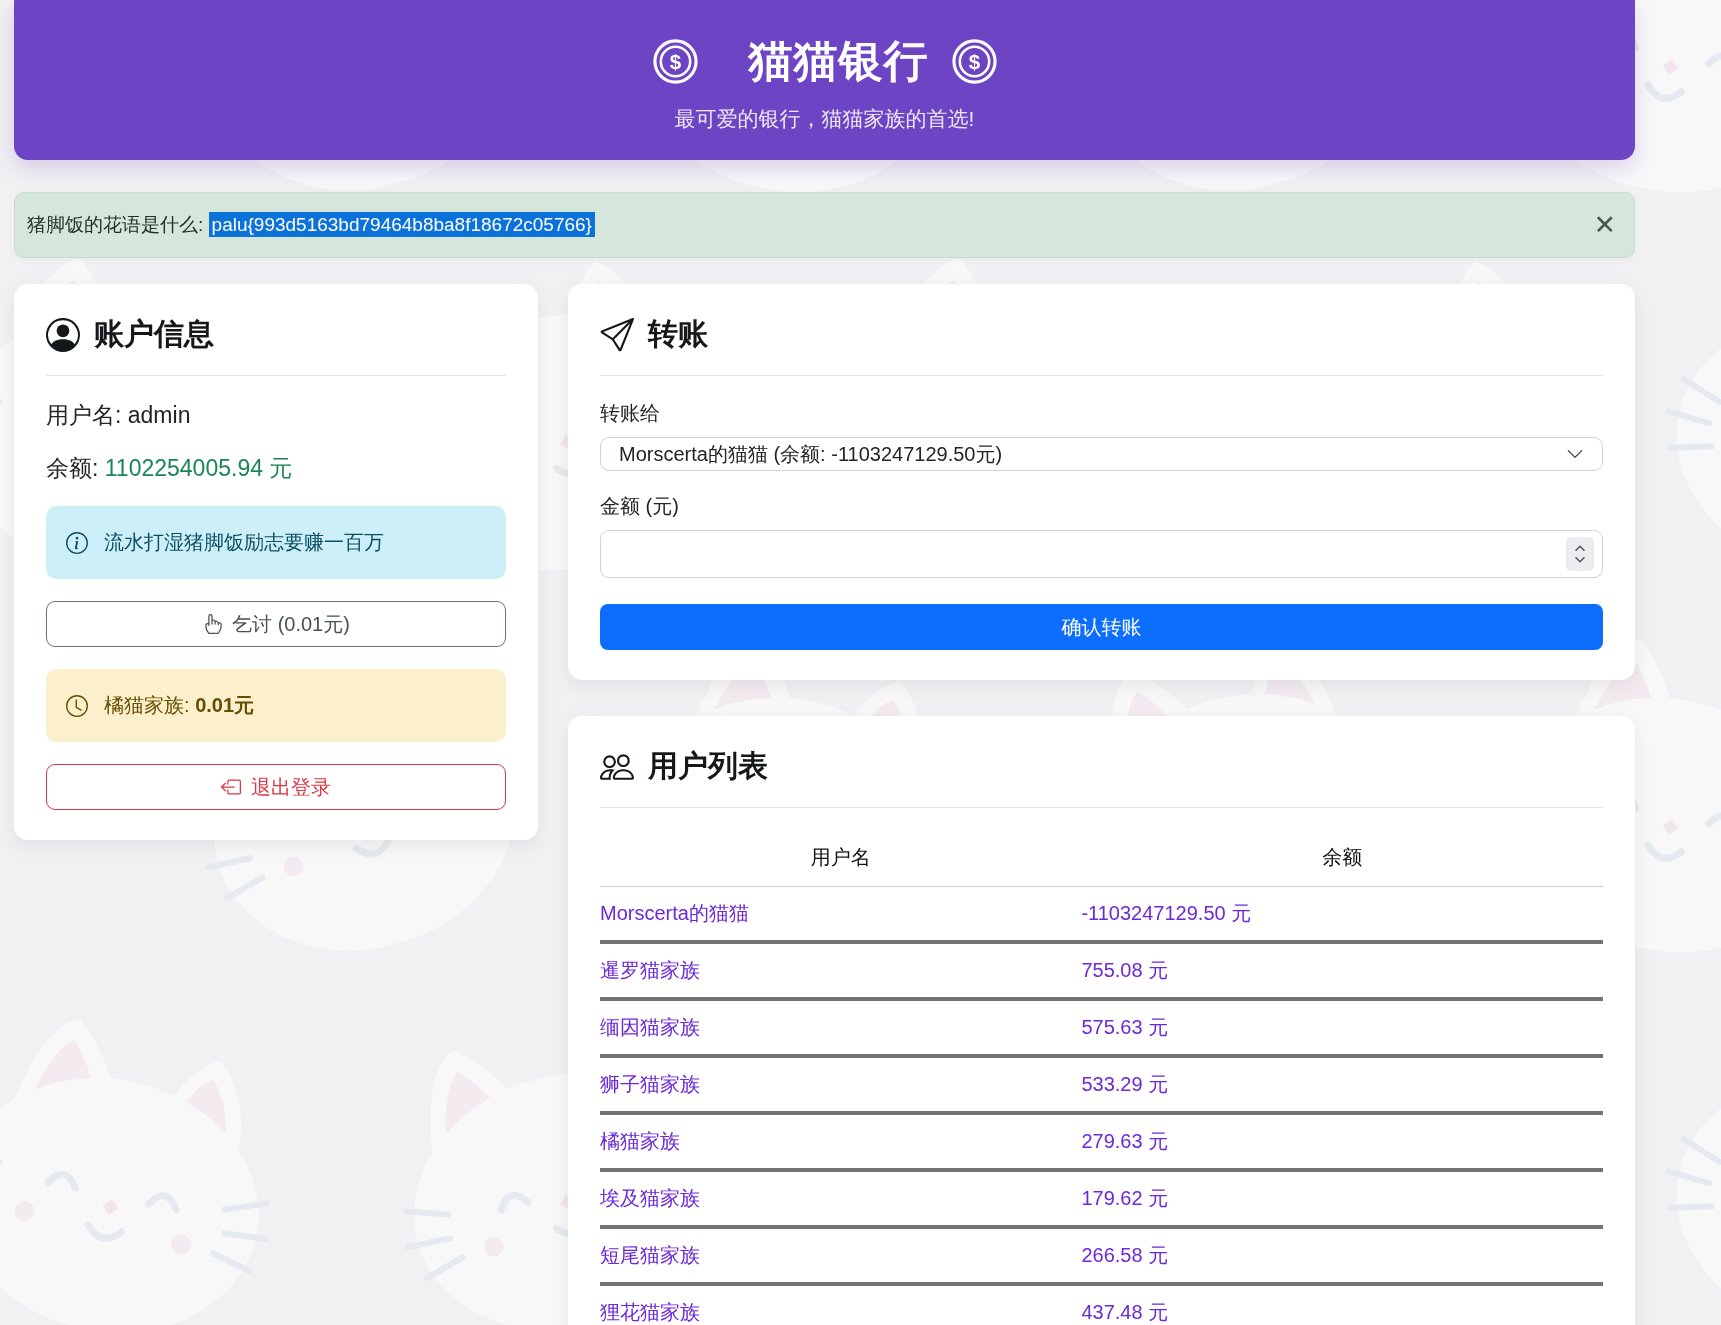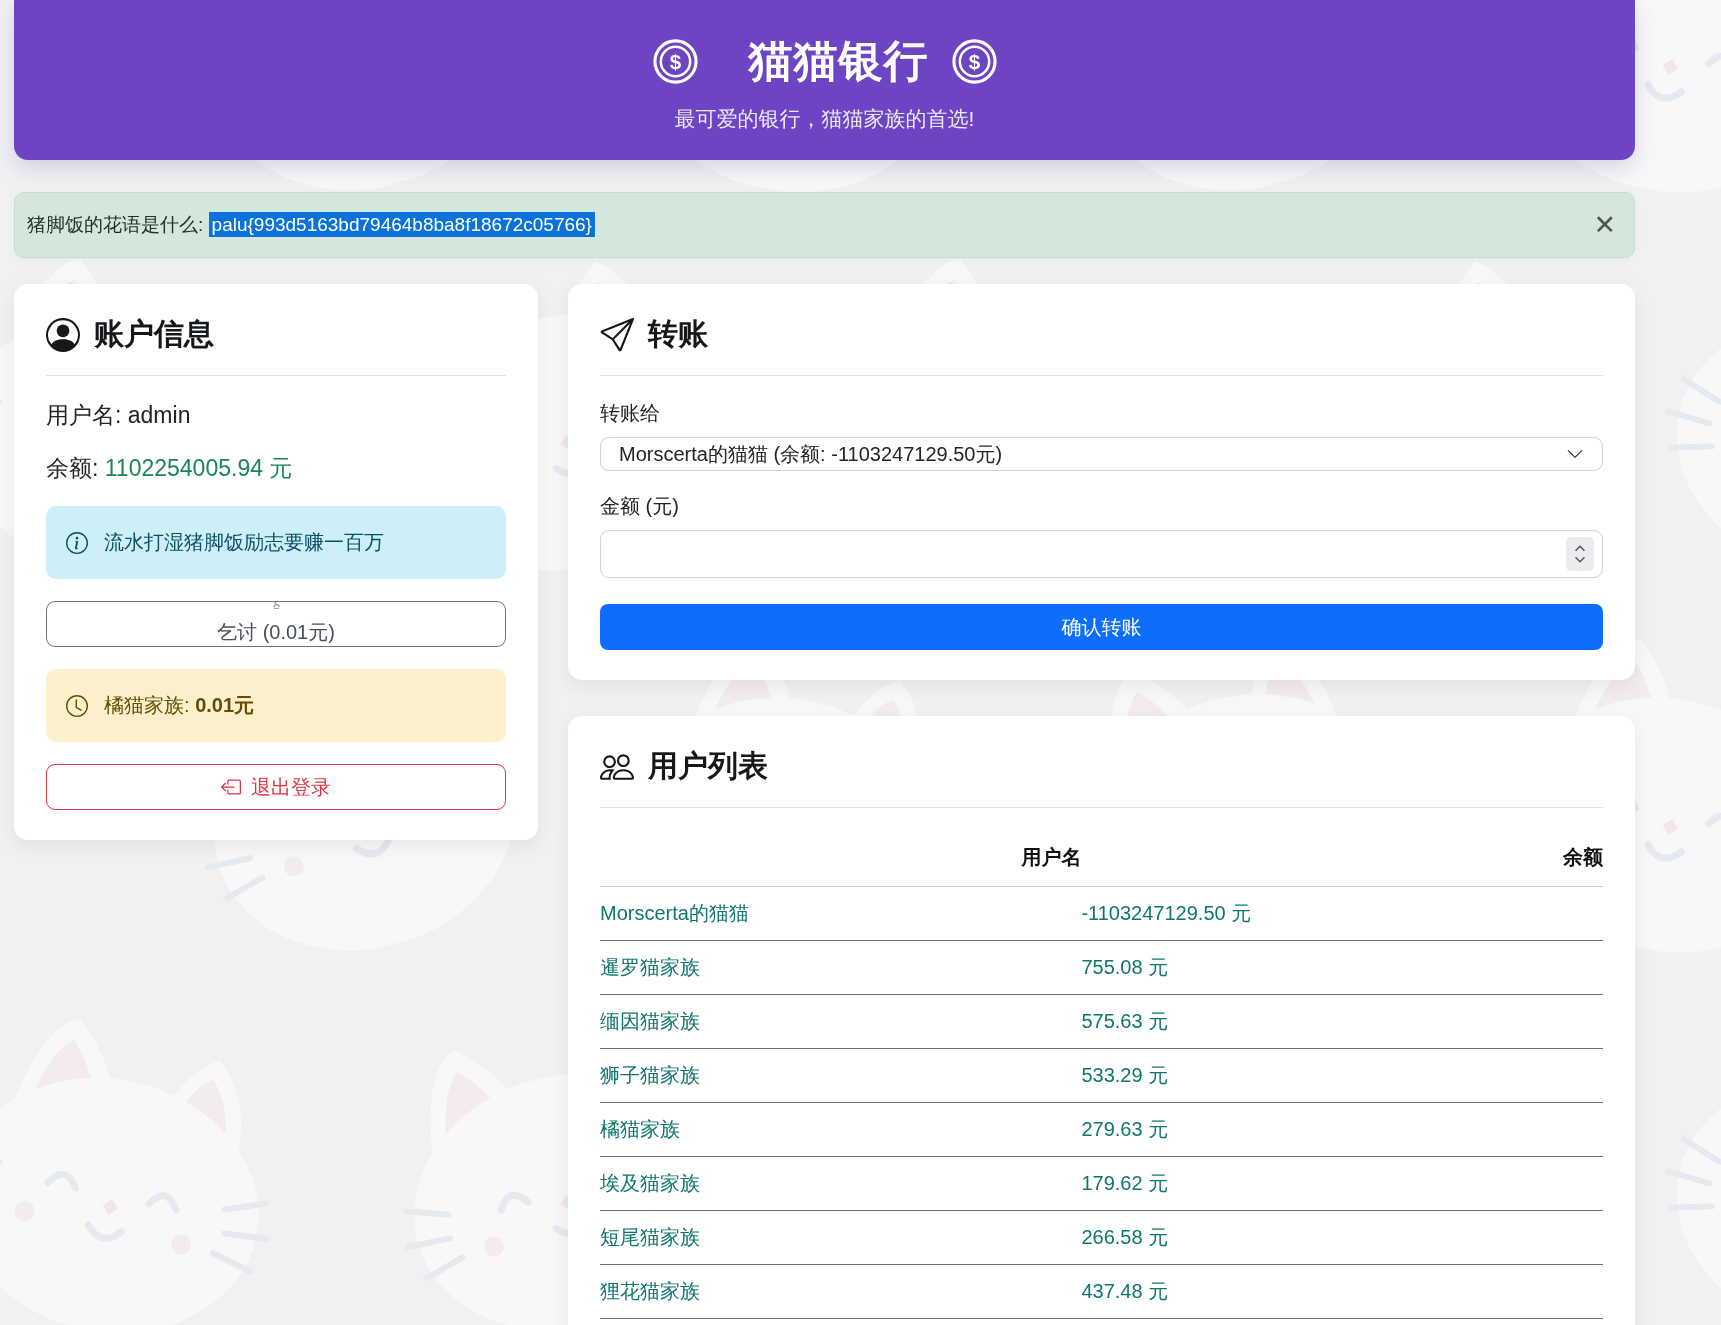--- a/index.html
+++ b/index.html
@@ -63,21 +63,21 @@
   }
   .alert svg { width:22px; height:22px; flex:none; }
   .alert-info  { background:#cdeff8; color:#0a4f63; }
   .alert-warning { background:#fbf0cb; color:#664d03; }
   .btn {
     width:100%; height:46px; border-radius:9px; font-size:20px;
     display:flex; align-items:center; justify-content:center; gap:10px;
     cursor:pointer; background:#fff; font-family:inherit;
   }
   .btn svg { width:20px; height:20px; }
-  .beg-button { border:1px solid #6c757d; color:#495057; margin-bottom:22px;flex-direction:column; }
+  .beg-button { border:1px solid #6c757d; color:#495057; margin-bottom:22px; }
   .logout-button { border:1.5px solid #dc3545; color:#dc3545; }
   
   .right-col { flex:1; min-width:0; display:flex; flex-direction:column; gap:36px; }
   .field-label { font-size:20px; color:#212529; margin-bottom:10px; }
   .select-box {
     height:34px; border:1px solid #ced4da; border-radius:9px;
     display:flex; align-items:center; padding:0 18px; font-size:20px;
     color:#212529; cursor:pointer; background:#fff;
   }
   .select-box .chev { margin-left:auto; width:18px; height:18px; color:#33383d; }
@@ -97,25 +97,25 @@
   .stepper svg { width:12px; height:9px; color:#555; }
   .confirm-button {
     background:#0d6efd; border:none; color:#fff; height:46px; width:100%;
     border-radius:8px; font-size:20px; cursor:pointer; font-family:inherit;
   }
   .mt8 { margin-top:4px; }
   .gap22 { margin-top:22px; }
   
   table { width:100%; border-collapse:collapse; font-size:20px; }
   th {
-    text-align:right; font-weight:700; color:#111;
+    text-align:center; font-weight:400; color:#111;
     padding:12px 0 15px 0; border-bottom:1px solid #c8cdd2;
   }
   th:first-child { width:48%; }
-  td { padding:13px 0; border-bottom:1px solid #737373; color:#0f766e; }
+  td { padding:13px 0; border-bottom:4px solid #737373; color:#6d28d9; }
   strong { font-weight:700; }
 </style>
 </head>
 <body>
 
 <div id="bg-layer">
     <svg class="cat" width="340" height="320" viewBox="0 0 340 320" style="left: 180px; top: -130px; transform: rotate(-16deg);">
     <g fill="none">
       <path d="M60 120 Q75 30 110 18 Q150 55 160 95 Z" fill="#ffffff"></path>
       <path d="M78 105 Q88 55 108 40 Q132 65 140 95 Z" fill="#f8e7ee"></path>

